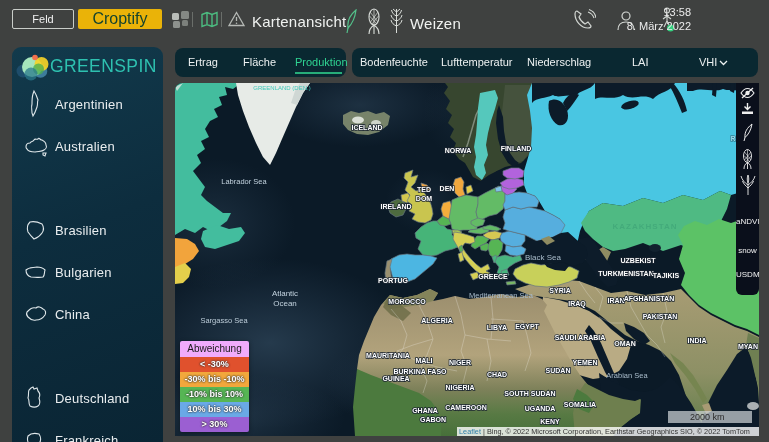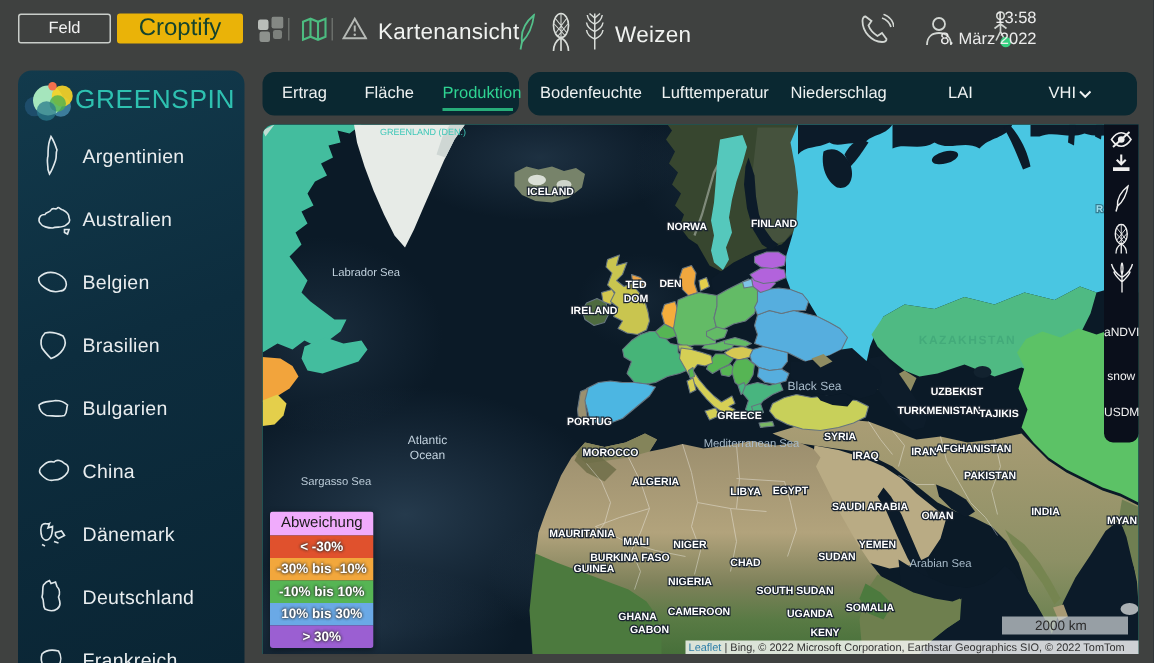--- a/index.html
+++ b/index.html
@@ -100,49 +100,37 @@
         <path d="M12,2 C14,5 15,8 16,11 C15,13 16,15 15,18 C14,21 13,24 11,27 L10,24 C10,21 9,18 10,15 C10,11 10,8 11,5 Z" fill="none" stroke="#dfe7ea" stroke-width="1.1"></path>
       </svg>
       <div class="nm">Argentinien</div>
     </div>
 <div class="crow" style="top:78px">
       <svg class="ic" width="28" height="24" viewBox="0 0 28 24">
         <path d="M4,13 C4,10 6,9 8,9 C9,7 11,8 12,6 C13,4 15,6 16,5 C17,3 18,6 20,6 C22,7 24,9 24,11 C25,13 24,15 22,16 C20,18 16,17 13,18 C10,18 6,17 5,15 C4,14 4,14 4,13 Z M21,19 l3,0 l-1,3 l-2,-1 Z" fill="none" stroke="#dfe7ea" stroke-width="1.1"></path>
       </svg>
       <div class="nm">Australien</div>
     </div>
-<div class="crow" style="top:120px">
-      <svg class="ic" width="26" height="22" viewBox="0 0 26 22">
-        <path d="M4,8 C7,5 11,4 15,5 C18,6 21,8 22,11 C23,14 21,17 18,17 C15,18 11,17 8,15 C5,13 3,11 4,8 Z" fill="none" stroke="#dfe7ea" stroke-width="1.1"></path>
-      </svg>
-      <div class="nm">Belgien</div>
-    </div>
 <div class="crow" style="top:162px">
       <svg class="ic" width="26" height="24" viewBox="0 0 26 24">
         <path d="M8,4 C12,3 16,4 20,6 C22,9 22,12 20,15 C18,18 15,20 12,21 C10,19 8,17 6,14 C5,11 5,7 8,4 Z" fill="none" stroke="#dfe7ea" stroke-width="1.1"></path>
       </svg>
       <div class="nm">Brasilien</div>
     </div>
 <div class="crow" style="top:204px">
       <svg class="ic" width="26" height="18" viewBox="0 0 26 18">
         <path d="M4,7 C7,4 11,5 15,4 C18,4 21,5 23,7 C22,10 23,12 21,14 C17,15 13,14 9,14 C6,13 4,10 4,7 Z" fill="none" stroke="#dfe7ea" stroke-width="1.1"></path>
       </svg>
       <div class="nm">Bulgarien</div>
     </div>
 <div class="crow" style="top:246px">
       <svg class="ic" width="28" height="22" viewBox="0 0 28 22">
         <path d="M5,9 C8,6 10,4 14,5 C16,3 19,4 21,6 C24,7 24,10 23,12 C21,15 18,17 14,17 C11,18 8,16 6,14 C4,12 4,11 5,9 Z" fill="none" stroke="#dfe7ea" stroke-width="1.1"></path>
       </svg>
       <div class="nm">China</div>
-    </div>
-<div class="crow" style="top:288px">
-      <svg class="ic" width="26" height="22" viewBox="0 0 26 22">
-        <path d="M6,5 C8,3 9,5 11,4 L10,7 L13,6 C13,9 13,12 11,14 C9,16 7,15 6,13 C5,10 5,7 6,5 Z M15,10 l4,-1 l2,3 l-4,2 l-2,-2 Z M14,16 l3,1 M6,18 l2,1" fill="none" stroke="#dfe7ea" stroke-width="1.1"></path>
-      </svg>
-      <div class="nm">Dänemark</div>
     </div>
 <div class="crow" style="top:330px">
       <svg class="ic" width="24" height="26" viewBox="0 0 24 26">
         <path d="M9,3 L11,2 L12,4 L15,3 L16,6 C18,8 18,11 17,13 C18,16 19,19 16,21 C13,23 10,22 8,21 C6,18 8,16 6,13 C7,10 6,7 7,5 Z" fill="none" stroke="#dfe7ea" stroke-width="1.1"></path>
       </svg>
       <div class="nm">Deutschland</div>
     </div>
 <div class="crow" style="top:372px">
       <svg class="ic" width="24" height="24" viewBox="0 0 24 24">
         <path d="M6,8 C9,5 13,5 17,6 C19,9 19,13 17,16 C14,18 10,18 7,16 C5,13 5,11 6,8 Z" fill="none" stroke="#dfe7ea" stroke-width="1.1"></path>

